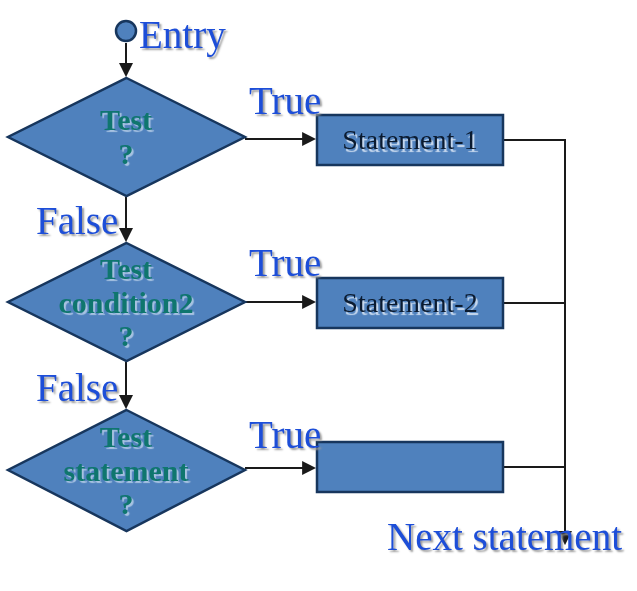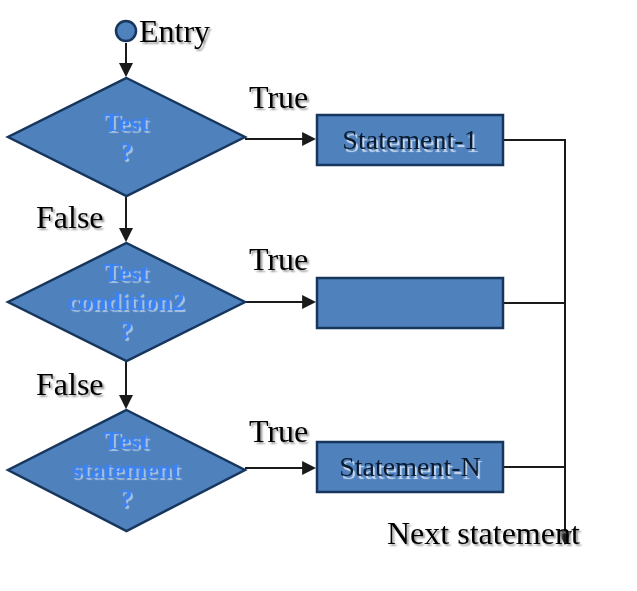--- a/index.html
+++ b/index.html
@@ -16,27 +16,27 @@
     font-family:"Liberation Serif", serif;
     overflow:hidden;
   }
   .stage svg{position:absolute;left:0;top:0;}
   .shape{fill:var(--shape-fill);stroke:var(--shape-border);stroke-width:2.5;}
   .connector{stroke:var(--connector);stroke-width:2;fill:none;}
   .arrowfill{fill:var(--connector);stroke:none;}
 
   .txt{position:absolute;white-space:nowrap;}
   .label{
-    font-size:32px;line-height:1.1;color:#000000;
+    font-size:39px;line-height:1.1;color:#1d4ed8;
     text-shadow:2px 2px 2px #9c9c9c;
   }
   .shape-label{transform:translate(-50%,-50%);text-align:center;}
   .diamond-label{
-    font-weight:bold;font-size:26px;line-height:1.12;
-    color:#3b82f6;text-shadow:2px 2px 1px #a8c3e2;
+    font-weight:bold;font-size:30px;line-height:1.12;
+    color:#0f766e;text-shadow:2px 2px 1px #a8c3e2;
   }
   .stmt-label{
     font-size:28px;color:#0b1b30;
     text-shadow:2px 3px 1px #ccdcf0;
   }
 </style>
 </head>
 <body>
 
 <div class="stage">
@@ -79,25 +79,25 @@
   <div class="txt label" style="left:249px;top:80px;">True</div>
   <div class="txt shape-label stmt-label" style="left:410px;top:140px;text-align:center;">Statement-1</div>
   <div class="txt label" style="left:36px;top:200px;">False</div>
 
   <div class="txt shape-label diamond-label" style="left:126px;top:302px;">
     <div>Test</div>
     <div>condition2</div>
     <div>?</div>
   </div>
   <div class="txt label" style="left:249px;top:242px;">True</div>
+  <div class="txt shape-label stmt-label" style="left:410px;top:303px;">Statement-2</div>
   <div class="txt label" style="left:36px;top:367px;">False</div>
 
   <div class="txt shape-label diamond-label" style="left:126px;top:470px;">
     <div>Test</div>
     <div>statement</div>
     <div>?</div>
   </div>
   <div class="txt label" style="left:249px;top:414px;">True</div>
-  <div class="txt shape-label stmt-label" style="left:410px;top:467px;">Statement-N</div>
 
   <div class="txt label" style="left:387px;top:516px;">Next statement</div>
 
 </div>
 
 </body></html>

